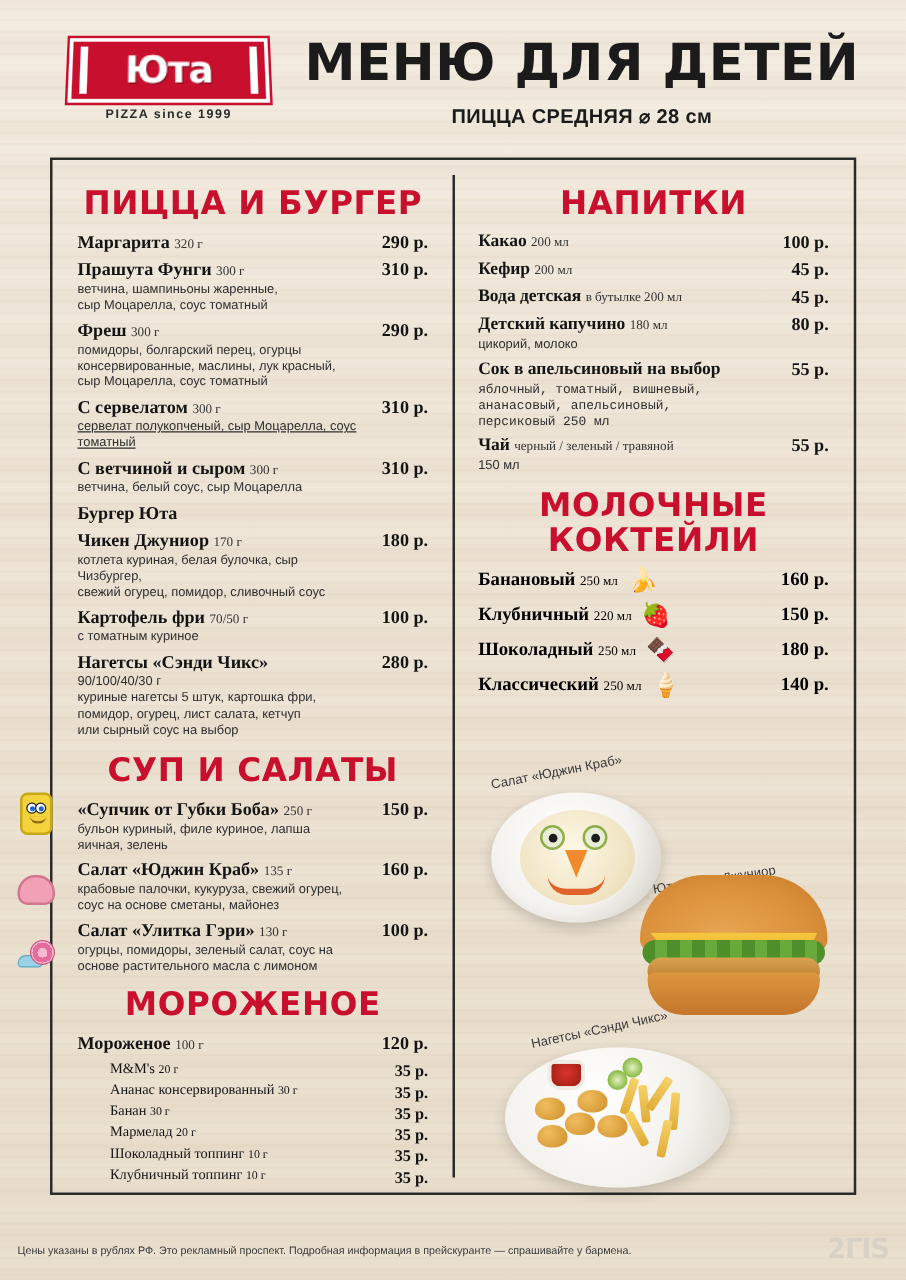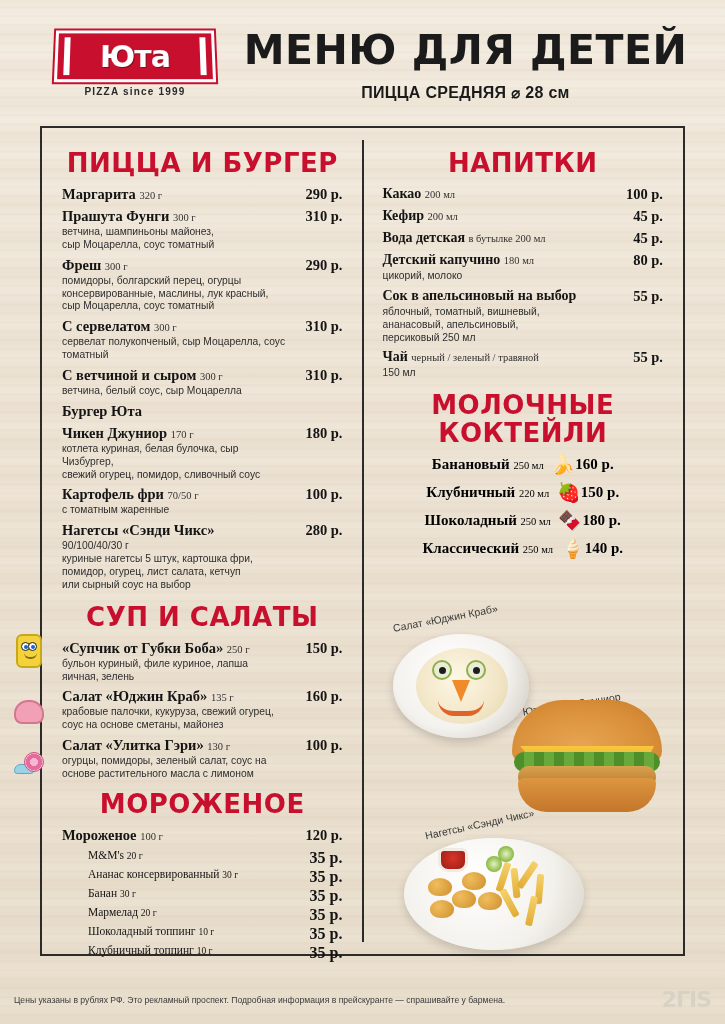--- a/index.html
+++ b/index.html
@@ -128,37 +128,37 @@
     margin-top: 1px;
     max-width: 225px;
   }
 
   
   .drink .item-name { font-size: 14px; }
   .drink .item-desc { max-width: 215px; }
 
   
   .shake-row {
-    display: flex; align-items: center; justify-content: center;
+    display: flex; align-items: center; justify-content: space-between;
     margin-bottom: 9px;
   }
   .shake-left { display: flex; align-items: center; gap: 8px; }
   .shake-name { font-size: 15px; font-weight: bold; font-family: "Liberation Serif", serif;}
   .shake-name .gram { font-size: 10.5px; font-weight: normal; }
   .shake-ico { font-size: 19px; line-height: 1; }
   .shake-price { font-size: 15px; font-weight: bold; font-family: "Liberation Serif", serif;}
 
   
   .sub-item {
     display: flex; justify-content: space-between;
     font-size: 11.5px; font-family: "Liberation Serif", serif;
     padding-left: 26px; margin-bottom: 1px; color:#141414;
   }
   .sub-item .gram { font-size: 9.5px; }
-  .sub-price { font-weight: bold; font-size: 16px; }
+  .sub-price { font-weight: bold; font-size: 13px; }
   .ph-label {
     position: absolute;
     font-size: 10.5px; color: #3a3a3a;
     font-family: "Liberation Sans", sans-serif;
   }
   .plate {
     position: absolute;
     border-radius: 50%;
     background: radial-gradient(circle at 42% 36%, #ffffff 0%, #f4f2ee 55%, #ddd9d2 78%, #c9c4ba 100%);
     box-shadow: 0 4px 10px rgba(0,0,0,0.18);
@@ -329,21 +329,21 @@
         </div>
 
         <div class="item">
           <div class="item-row">
             <div class="item-name">
               <span>Прашута Фунги</span>
               <span class="gram">300 г</span>
             </div>
             <div class="item-price">310 р.</div>
           </div>
-          <div class="item-desc pre" style="white-space: pre-line;">ветчина, шампиньоны майонез,
+          <div class="item-desc pre" style="white-space: pre-line;">ветчина, шампиньоны жаренные,
 сыр Моцарелла, соус томатный</div>
         </div>
 
         <div class="item">
           <div class="item-row">
             <div class="item-name">
               <span>Фреш</span>
               <span class="gram">300 г</span>
             </div>
             <div class="item-price">290 р.</div>
@@ -354,21 +354,21 @@
         </div>
 
         <div class="item">
           <div class="item-row">
             <div class="item-name">
               <span>С сервелатом</span>
               <span class="gram">300 г</span>
             </div>
             <div class="item-price">310 р.</div>
           </div>
-          <div class="item-desc pre" style="white-space: pre-line;">сервелат полукопченый, сыр Моцарелла, соус томатный</div>
+          <div class="item-desc pre" style="white-space: pre-line; text-decoration: underline;">сервелат полукопченый, сыр Моцарелла, соус томатный</div>
         </div>
 
         <div class="item">
           <div class="item-row">
             <div class="item-name">
               <span>С ветчиной и сыром</span>
               <span class="gram">300 г</span>
             </div>
             <div class="item-price">310 р.</div>
           </div>
@@ -396,21 +396,21 @@
         </div>
 
         <div class="item">
           <div class="item-row">
             <div class="item-name">
               <span>Картофель фри</span>
               <span class="gram">70/50 г</span>
             </div>
             <div class="item-price">100 р.</div>
           </div>
-          <div class="item-desc pre" style="white-space: pre-line;">с томатным жаренные</div>
+          <div class="item-desc pre" style="white-space: pre-line;">с томатным куриное</div>
         </div>
 
         <div class="item">
           <div class="item-row">
             <div class="item-name">
               <span>Нагетсы «Сэнди Чикс»</span>
             </div>
             <div class="item-price">280 р.</div>
           </div>
           <div class="item-desc pre" style="white-space: pre-line;">90/100/40/30 г
@@ -557,21 +557,21 @@
           </div>
           <div class="item-desc pre" style="white-space: pre-line;">цикорий, молоко</div>
         </div>
         <div class="item drink">
           <div class="item-row">
             <div class="item-name">
               <span>Сок в апельсиновый на выбор</span>
             </div>
             <div class="item-price">55 р.</div>
           </div>
-          <div class="item-desc pre" style="white-space: pre-line;">яблочный, томатный, вишневый,
+          <div class="item-desc pre" style="white-space: pre-line; font-family: Liberation Mono, monospace;">яблочный, томатный, вишневый,
 ананасовый, апельсиновый,
 персиковый  250 мл</div>
         </div>
         <div class="item drink">
           <div class="item-row">
             <div class="item-name">
               <span>Чай</span>
               <span class="gram">черный / зеленый / травяной</span>
             </div>
             <div class="item-price">55 р.</div>

